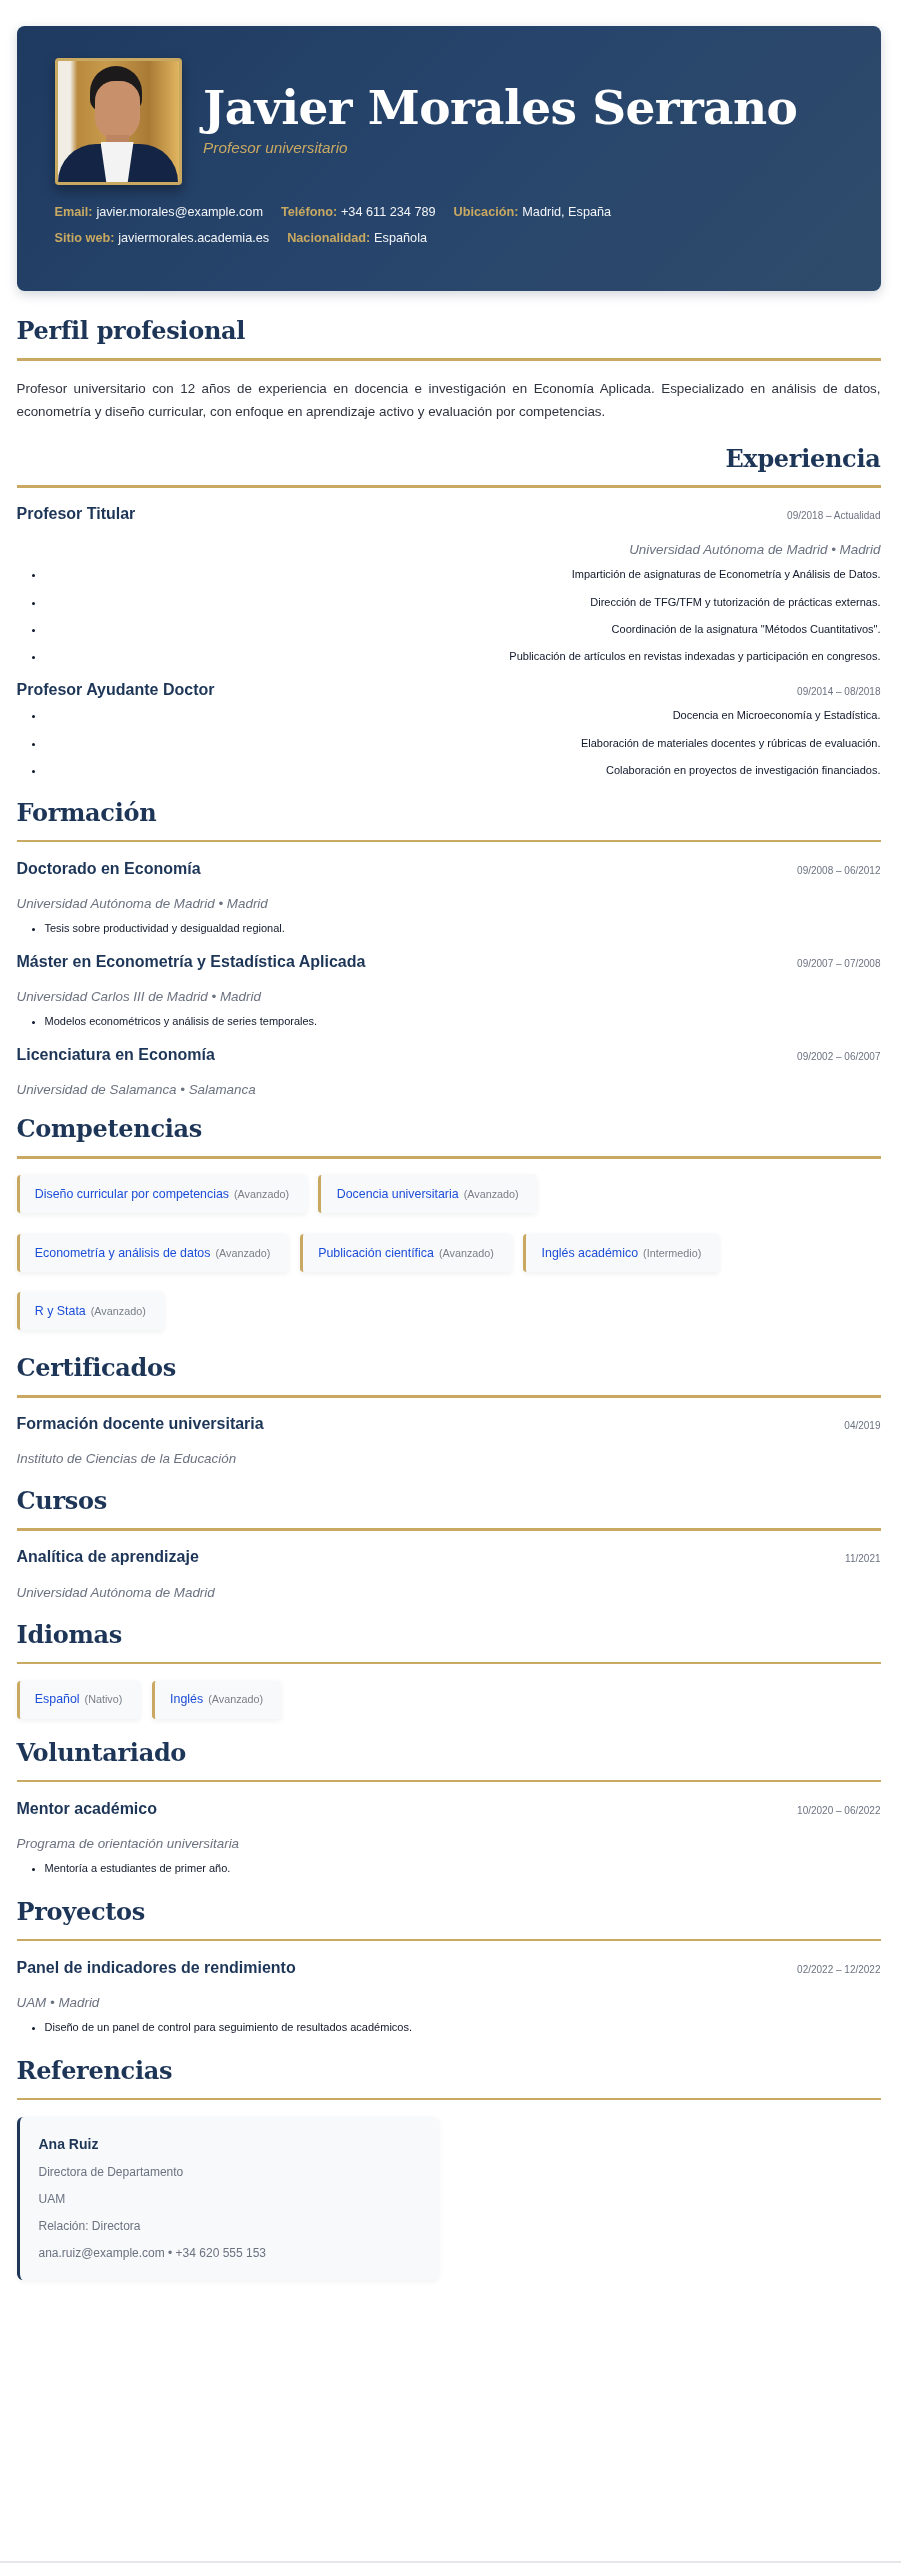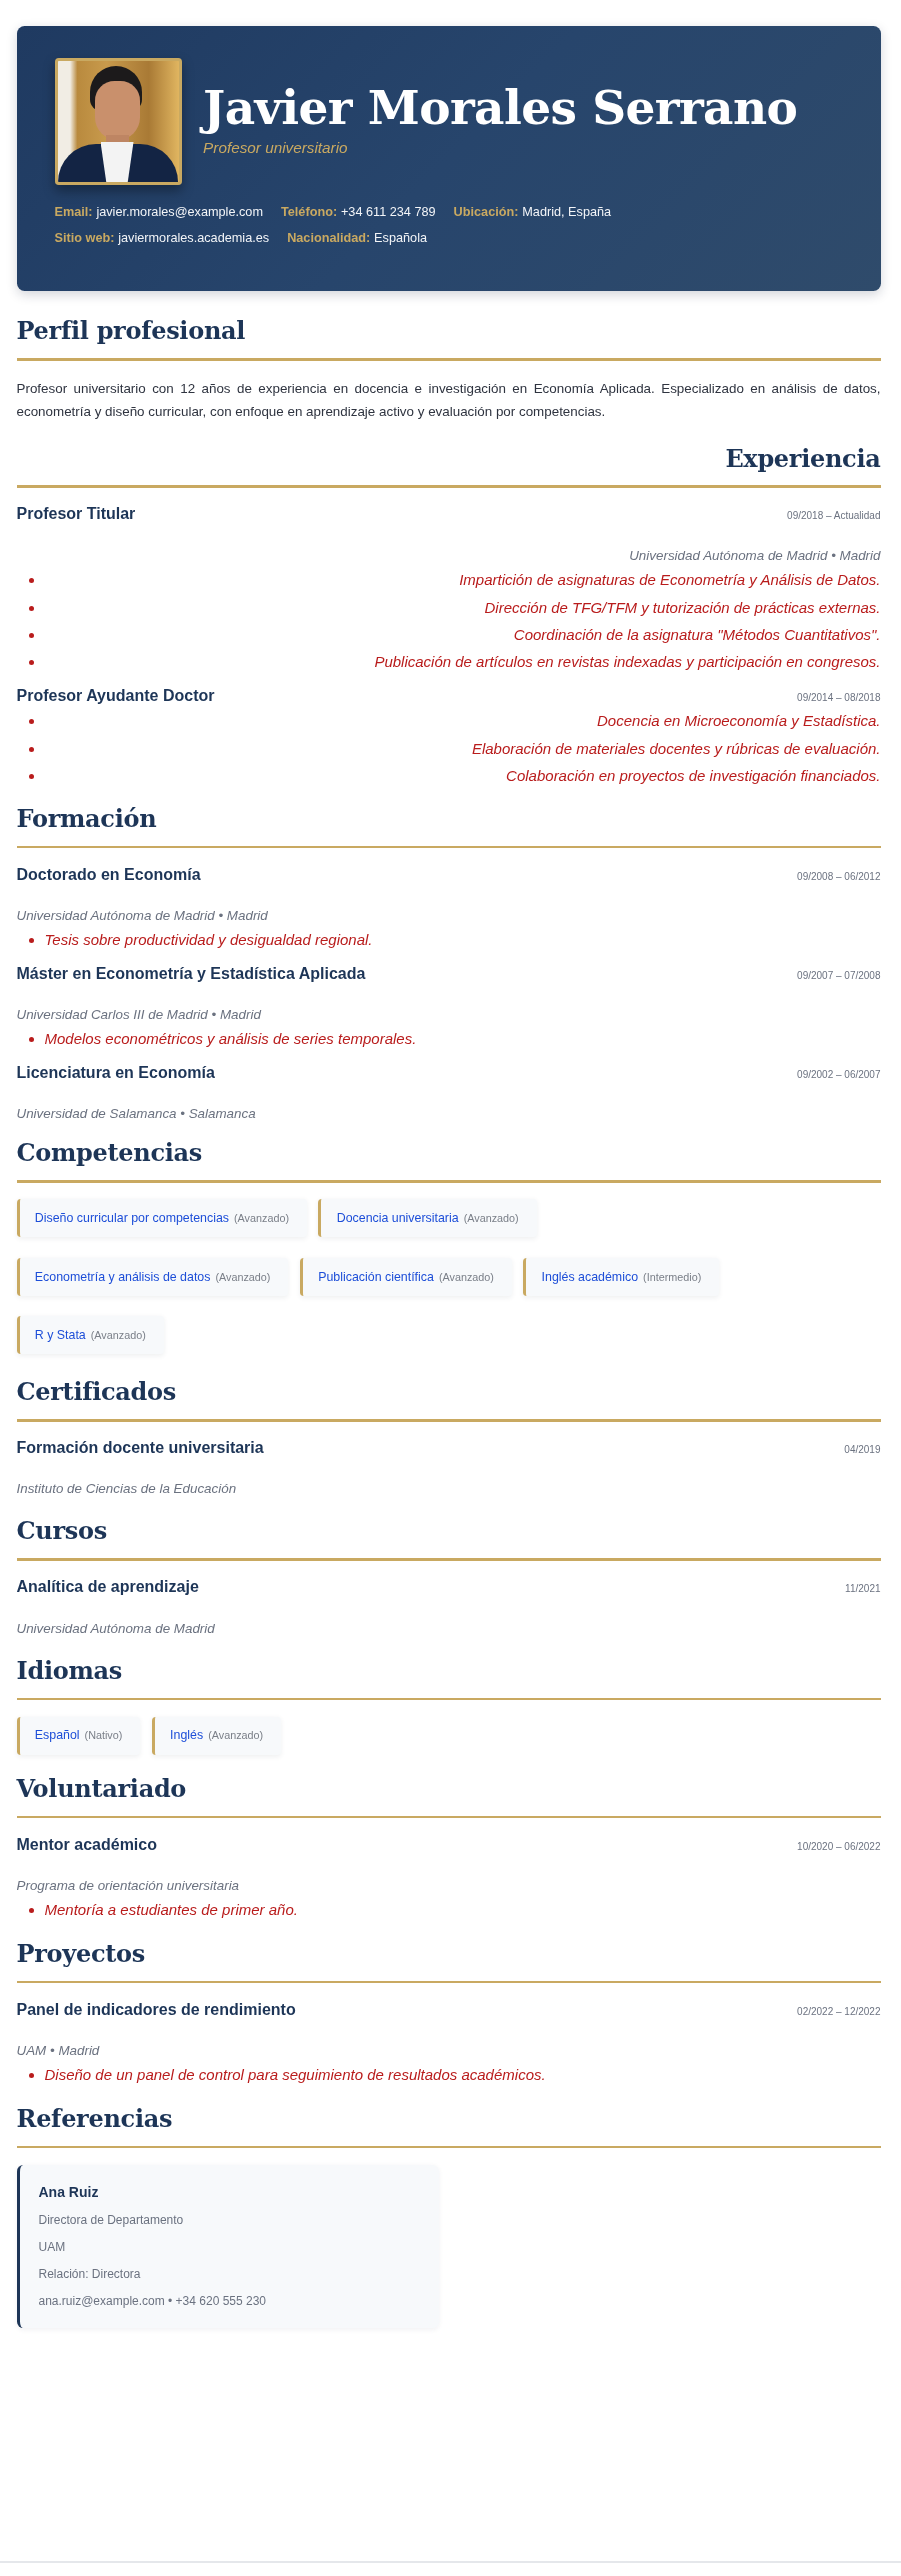--- a/index.html
+++ b/index.html
@@ -93,24 +93,24 @@
     text-align: justify;
     color: #2f3440;
   }
   .entry { margin-bottom: 14px; }
   .entry-head { display: flex; justify-content: space-between; align-items: baseline; }
   .entry-title {
     font-size: 16px; font-weight: bold; color: #1d3557; line-height: 20.3px;
   }
   .entry-date { font-size: 10px; color: #6b7280; white-space: nowrap; }
   .entry-sub {
-    font-style: italic; font-size: 13.4px; color: #6b7280; margin-top: 22px; line-height: 18px;
+    font-style: italic; font-size: 13.4px; color: #6b7280; margin-top: 16px; line-height: 18px;
   }
   .bullets { list-style: disc; margin-top: 6.4px; padding-left: 28px; }
-  .bullets li { font-size: 15px; line-height: 18.4px; color: #b91c1c; margin-bottom: 9px; font-style: italic; }
+  .bullets li { font-size: 11px; line-height: 18.4px; color: #0f172a; margin-bottom: 9px; }
   .bullets li:last-child { margin-bottom: 0; }
 
   .chips { display: flex; flex-wrap: wrap; gap: 10.2px 11.4px; }
   .chip {
     background: #f7f9fb;
     border-left: 3.8px solid #c9a961;
     border-radius: 3.8px;
     padding: 10.8px 18px 10.8px 15.3px;
     box-shadow: 0 1.9px 5.1px rgba(30,40,60,0.07);
     font-size: 12.4px;
@@ -329,19 +329,19 @@
   </section>
 
   <section class="section" style="margin-top:19px;">
     <h2 class="section-title">Referencias</h2>
     <div class="section-rule"></div>
     <div class="ref-card">
       <div class="ref-name">Ana Ruiz</div>
       <div class="ref-line">Directora de Departamento</div>
       <div class="ref-line">UAM</div>
       <div class="ref-line">Relación: Directora</div>
-      <div class="ref-line">ana.ruiz@example.com • +34 620 555 230</div>
+      <div class="ref-line">ana.ruiz@example.com • +34 620 555 153</div>
     </div>
   </section>
 </div>
 
 <div class="bottom-rule"></div>
 
 
 </body></html>

